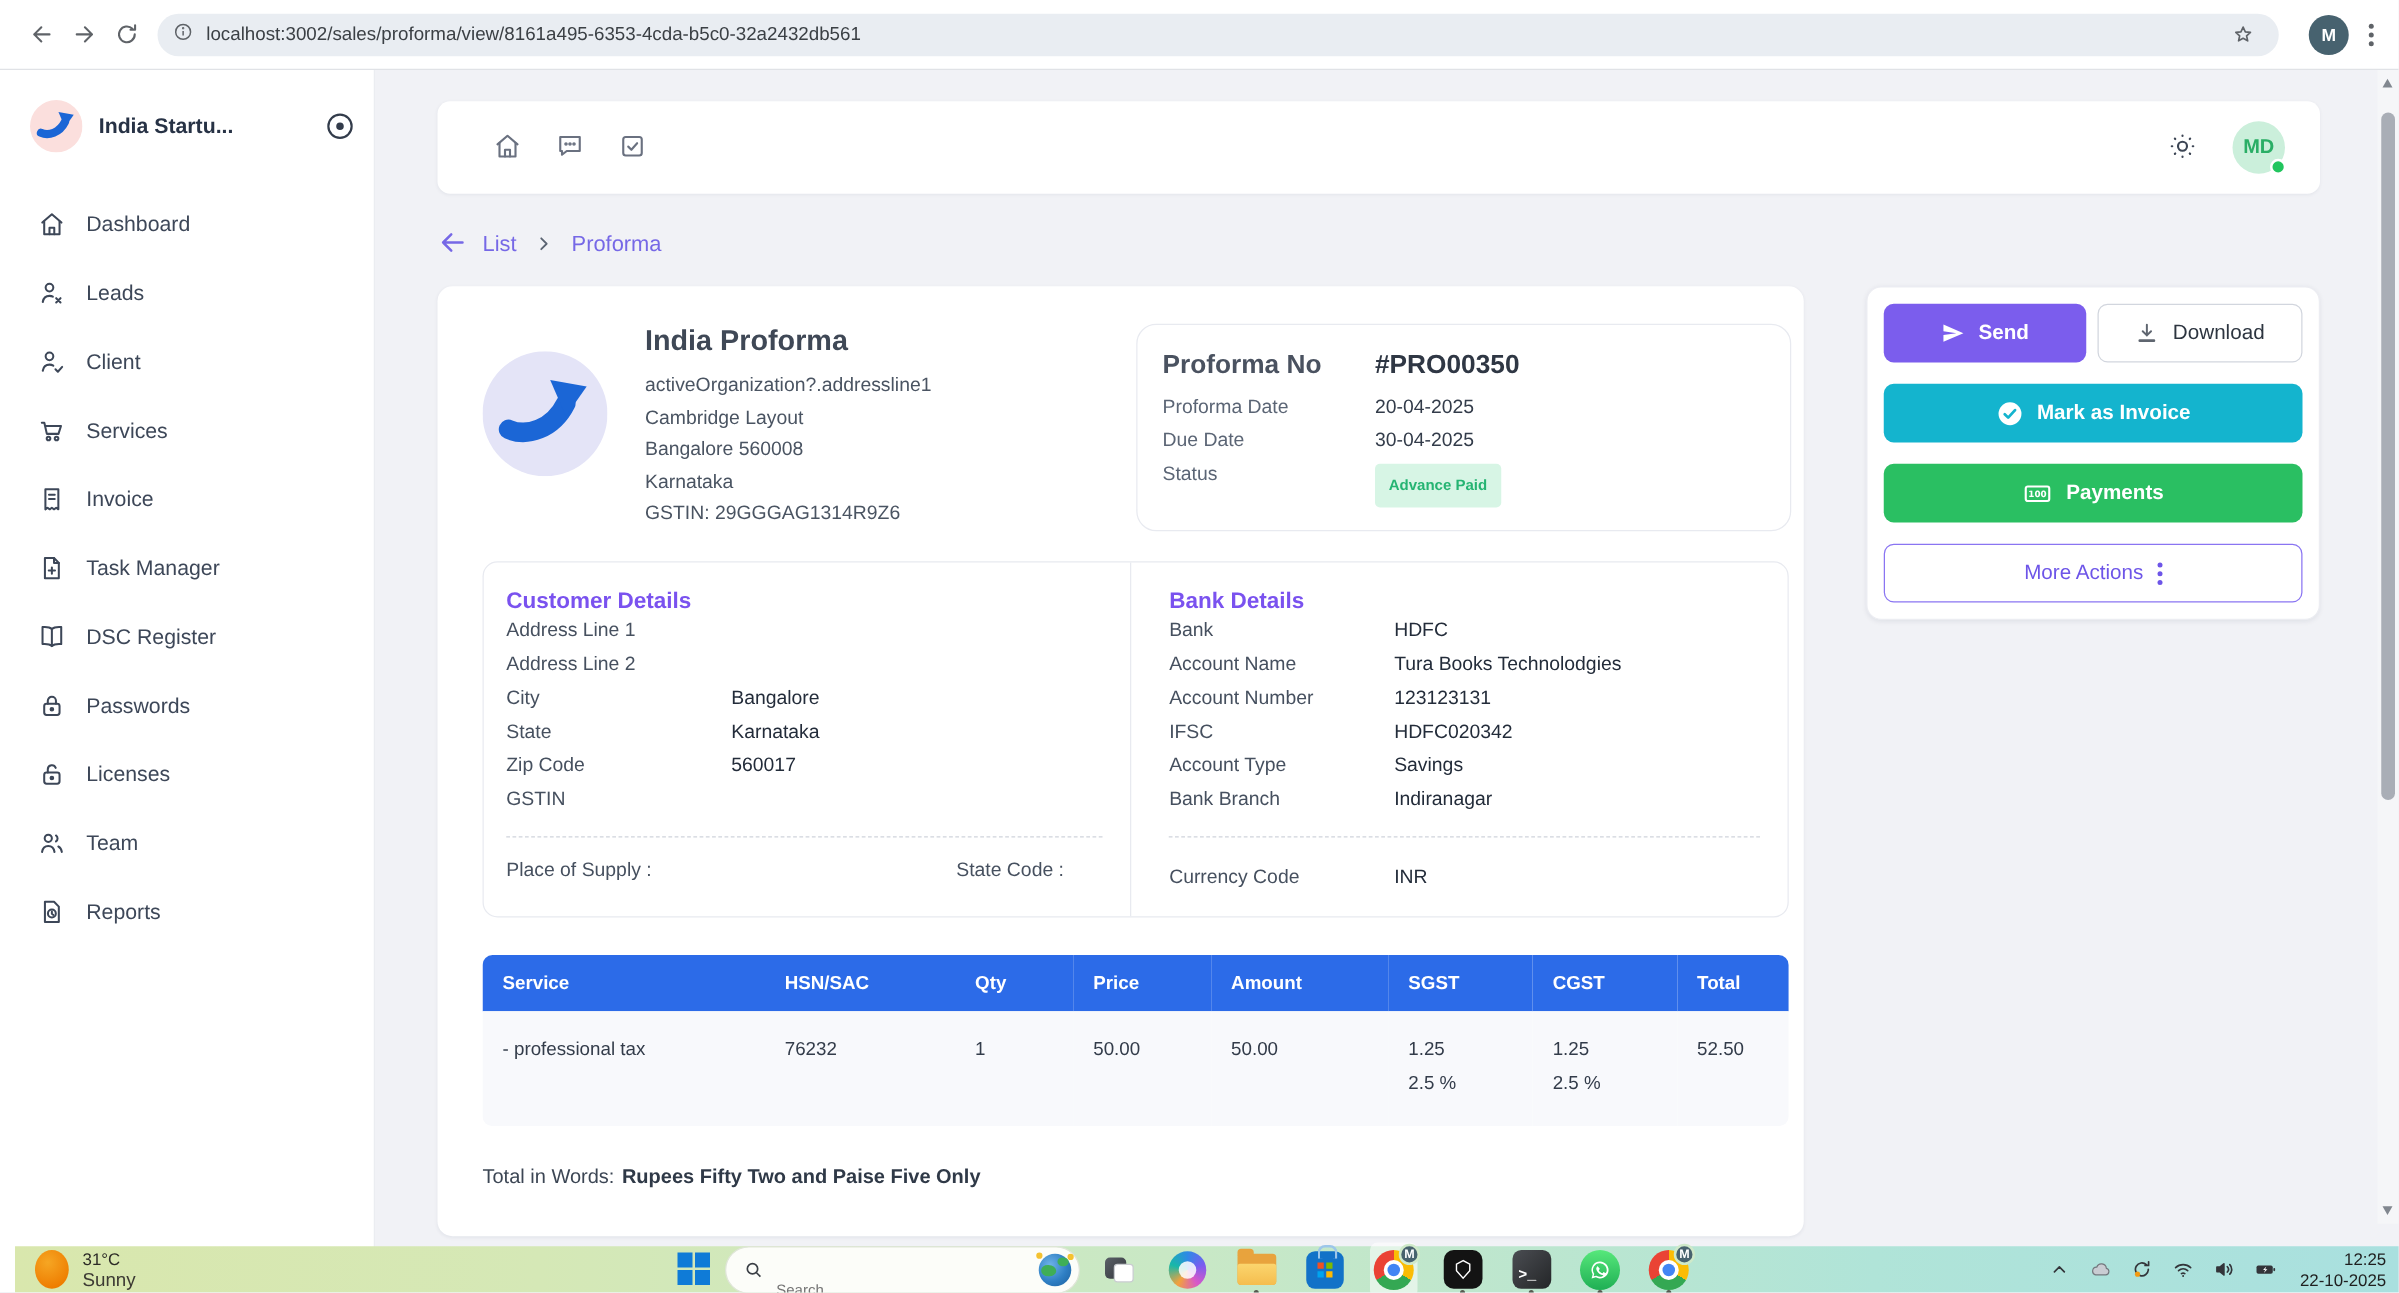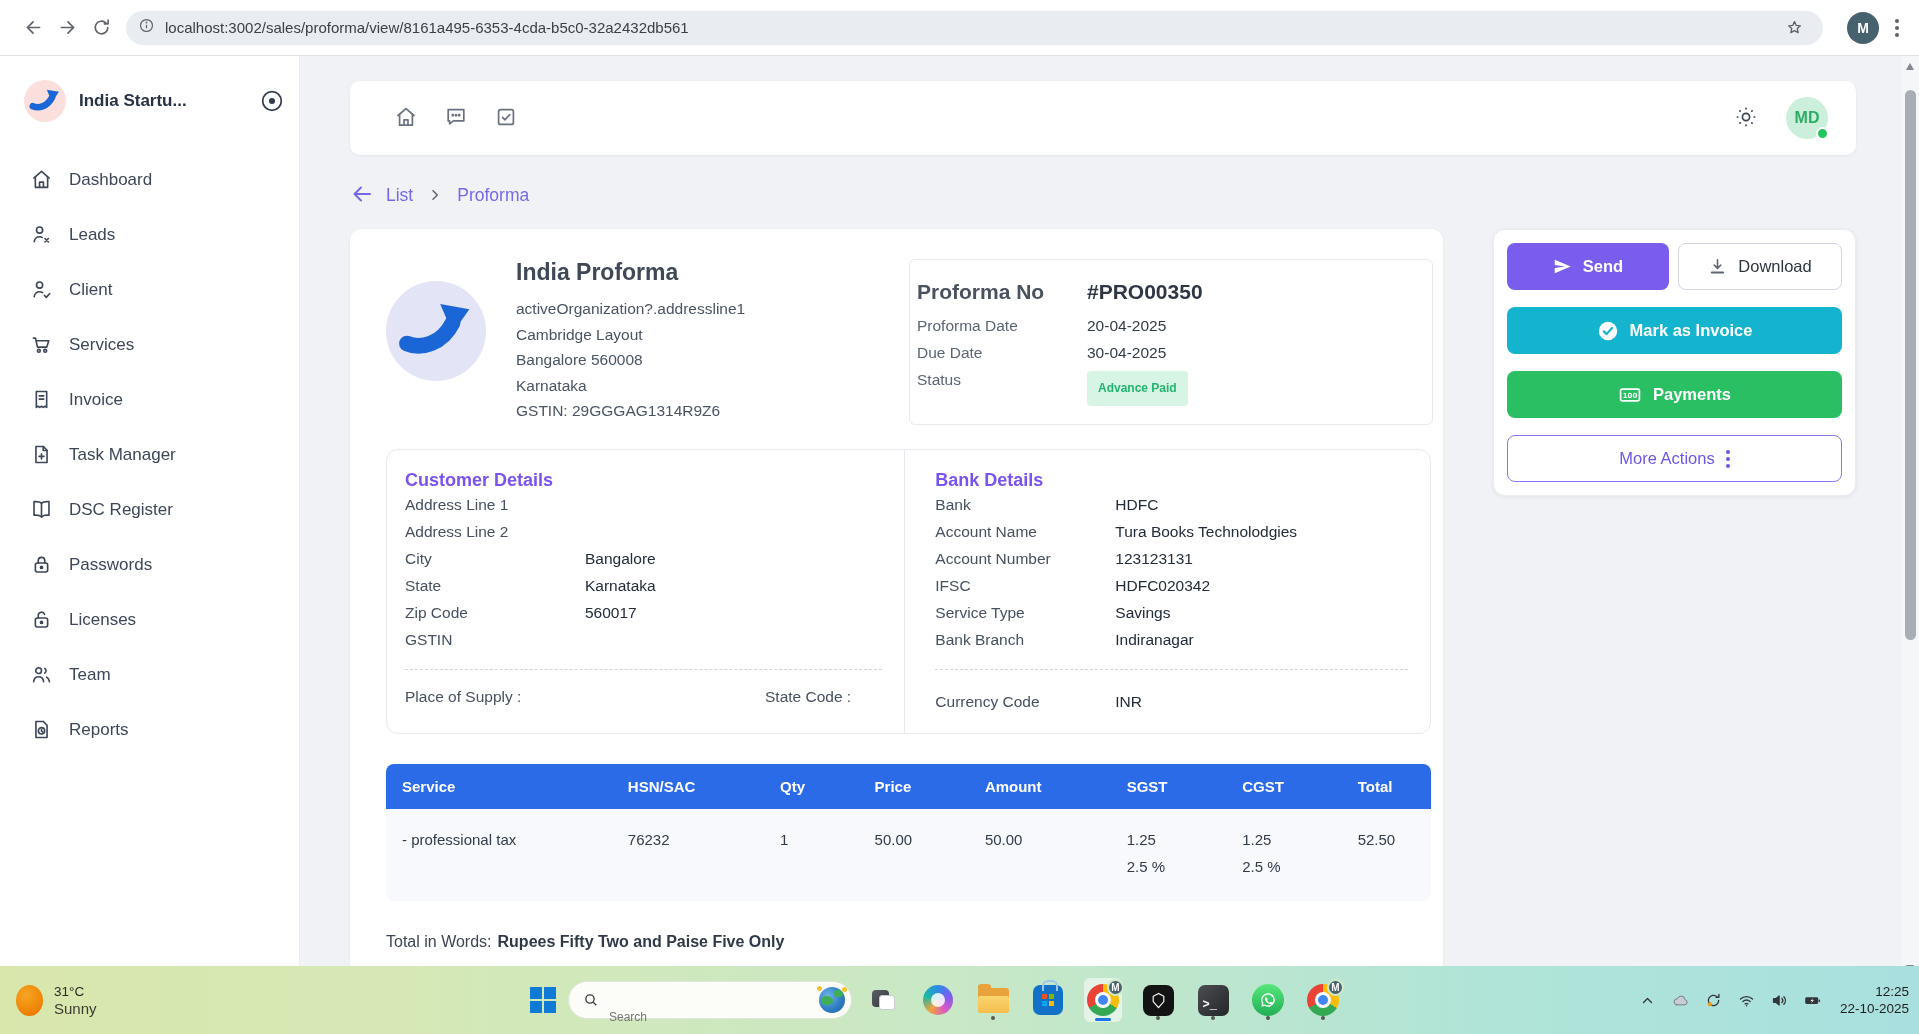--- a/index.html
+++ b/index.html
@@ -65,21 +65,21 @@
 
   
   .invoice-card { background:#fff; border-radius:12px; box-shadow:0 1px 3px rgba(20,30,60,.06);
     height:760px; padding:30px 10px 0 36px; overflow:hidden; }
   .inv-head { display:flex; }
   .inv-co { display:flex; flex:1; }
   .co-logo { width:100px; height:100px; flex:0 0 auto; margin-top:22px; }
   .co-text { margin-left:30px; }
   .co-name { font-size:23px; font-weight:bold; color:#3f4856; }
   .co-addr { margin-top:10px; font-size:15.5px; color:#4a5462; line-height:25.5px; }
-  .meta-box { width:524px; flex:0 0 auto; border:1.5px solid #e8eaf0; border-radius:6px; padding:20px 20px 18px 7px; }
+  .meta-box { width:524px; flex:0 0 auto; border:1.5px solid #e8eaf0; border-radius:16px; padding:20px 20px 18px 20px; }
   .meta-title-row { display:grid; grid-template-columns:170px 1fr; margin-bottom:8px; }
   .meta-title-row b { font-size:21px; color:#4a5260; }
   .meta-title-row .mval { font-size:21px; font-weight:bold; color:#2f3744; }
   .mrow { display:grid; grid-template-columns:170px 1fr; font-size:15.5px; line-height:27px; }
   .mrow .mlab { color:#5b6575; }
   .mrow .mval { color:#333c4a; }
   .status-badge { display:inline-block; margin-top:5px; background:#d7f5e5; color:#25b472;
     font-size:12px; font-weight:bold; padding:4px 11px; border-radius:4px; }
 
   .details-box { margin-top:24px; margin-right:2px; border:1.5px solid #e8eaf0; border-radius:12px;
@@ -124,21 +124,21 @@
 
   
   .scrollbar { position:absolute; top:56px; right:0; bottom:55px; width:17px; background:#f5f6f8; z-index:6; }
   .sb-thumb { position:absolute; top:34px; left:3px; width:11px; height:550px; background:#a9aeb6; border-radius:8px; }
   .sb-up { position:absolute; top:7px; left:4px; width:0; height:0;
     border-left:4.5px solid transparent; border-right:4.5px solid transparent; border-bottom:7px solid #81878f; }
   .sb-down { position:absolute; bottom:7px; left:4px; width:0; height:0;
     border-left:4.5px solid transparent; border-right:4.5px solid transparent; border-top:7px solid #81878f; }
 
   
-  .taskbar { position:absolute; left:0; right:0; bottom:0; height:68px; z-index:10;
+  .taskbar { position:absolute; left:12px; right:0; bottom:0; height:37px; z-index:10;
     background:linear-gradient(90deg,#d9e7ad 0%,#d5e8b6 22%,#c8e8c6 50%,#b0e4d8 78%,#a9e0df 100%); }
   .tb-weather { position:absolute; left:16px; top:0; height:100%; display:flex; align-items:center; cursor:pointer; }
   .sun-blob { width:27px; height:31px; border-radius:50%; background:radial-gradient(circle at 38% 32%, #f6a623, #ee7c00 78%); }
   .weather-text { margin-left:11px; line-height:17px; }
   .weather-temp { font-size:13.5px; color:#2c2a26; }
   .weather-cond { font-size:15px; color:#3c3a33; }
   .tb-center { position:absolute; left:530px; top:0; height:100%; display:flex; align-items:center; }
   .win-logo { width:27px; height:27px; display:grid; grid-template-columns:12px 12px; grid-template-rows:12px 12px;
     gap:2px; cursor:pointer; }
   .win-logo i { background:#0f7bd7; }
@@ -495,21 +495,21 @@
                 </div>
               <div class="drow">
                   <span class="dlab">Account Number</span>
                   <span class="dval">123123131</span>
                 </div>
               <div class="drow">
                   <span class="dlab">IFSC</span>
                   <span class="dval">HDFC020342</span>
                 </div>
               <div class="drow">
-                  <span class="dlab">Service Type</span>
+                  <span class="dlab">Account Type</span>
                   <span class="dval">Savings</span>
                 </div>
               <div class="drow">
                   <span class="dlab">Bank Branch</span>
                   <span class="dval">Indiranagar</span>
                 </div>
               <div class="d-dash"></div>
               <div class="d-foot">
                 <div class="drow">
                     <span class="dlab">Currency Code</span>

